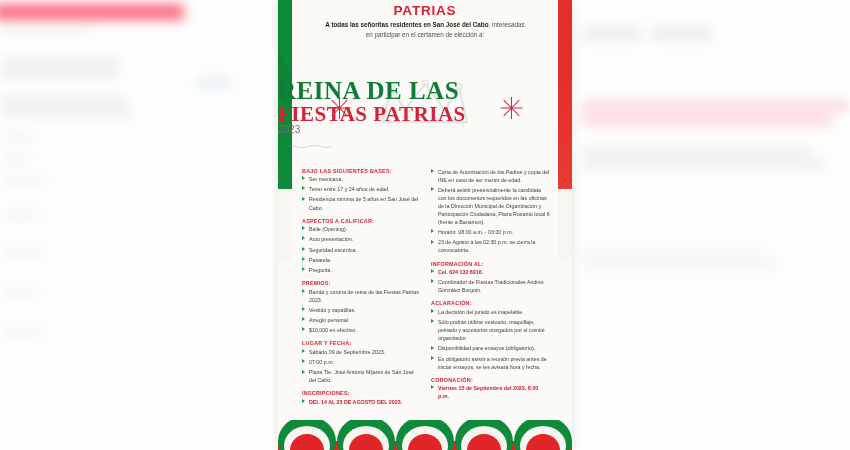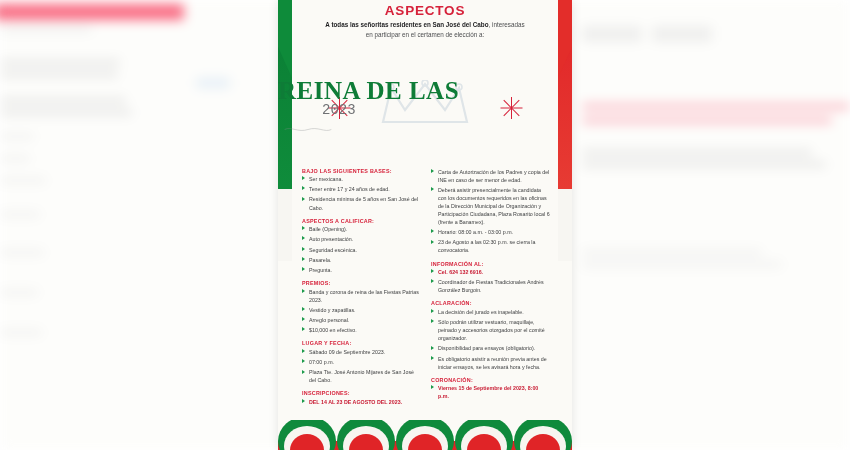--- a/index.html
+++ b/index.html
@@ -69,21 +69,21 @@
   
   .titleblk{position:relative;margin-top:4px;height:86px;}
   .crown{position:absolute;left:50%;top:2px;transform:translateX(-50%);opacity:.55;}
   .fw{position:absolute;top:17px;width:26px;height:26px;}
   .fw.l{left:48px;} .fw.r{right:48px;}
   .fw i{position:absolute;left:50%;top:50%;width:1px;height:11px;background:#d6213a;transform-origin:50% 0;}
   .t1{position:relative;font-family:"Liberation Serif",serif;font-size:25px;font-weight:700;
       color:#0e7c37;letter-spacing:.5px;line-height:1;margin-top:38px;}
   .t2{position:relative;font-family:"Liberation Serif",serif;font-size:21px;font-weight:700;
       color:#d6213a;letter-spacing:.5px;line-height:1.05;}
-  .t3{position:relative;font-family:Liberation Mono, monospace;font-size:14px;color:#6f7174;margin-top:-1px;padding-left:44px;}
+  .t3{position:relative;font-family:Liberation Sans, sans-serif;font-size:10px;color:#6f7174;margin-top:-1px;}
   .flourish{width:60px;height:5px;margin:0 auto;opacity:.5;}
 
   
   .cols{display:flex;gap:10px;padding:4px 22px 0 24px;}
   .col{width:50%;}
   .sechead{
     font-size:5.4px;font-weight:700;color:#d6213a;letter-spacing:.25px;
     margin:6px 0 1.5px 0;text-transform:uppercase;
   }
   .sechead:first-child{margin-top:0;}
@@ -134,21 +134,21 @@
   <div class="bg-band bg-lgrey" style="left:582px;top:250px;width:180px;height:5px;"></div>
   <div class="bg-band bg-lgrey" style="left:582px;top:262px;width:200px;height:5px;"></div>
 </div>
 
 <div id="poster">
 
   <div class="strip left"></div>
   <div class="strip right"></div>
 
 
-  <div class="convocan">ASPECTOS</div>
+  <div class="convocan">PATRIAS</div>
 
   <div class="lead">
     <b>A todas las señoritas residentes en San José del Cabo</b><span>, interesadas en participar en el certamen de elección a:</span>
   </div>
 
   <div class="titleblk">
     <svg class="crown" width="96" height="46" viewBox="0 0 96 46">
       <path d="M6 42 L14 8 L28 30 L48 4 L68 30 L82 8 L90 42 Z" fill="none" stroke="#c9d4dd" stroke-width="2.2"></path>
       <circle cx="14" cy="7" r="3" fill="none" stroke="#c9d4dd" stroke-width="1.6"></circle>
       <circle cx="48" cy="3" r="3" fill="none" stroke="#c9d4dd" stroke-width="1.6"></circle>
@@ -170,20 +170,21 @@
         <i style="transform:rotate(45deg)"></i>
       <i style="transform:rotate(90deg)"></i>
         <i style="transform:rotate(135deg)"></i>
       <i style="transform:rotate(180deg)"></i>
         <i style="transform:rotate(225deg)"></i>
       <i style="transform:rotate(270deg)"></i>
         <i style="transform:rotate(315deg)"></i>
     </div>
 
     <div class="t1">REINA DE LAS</div>
+    <div class="t2">FIESTAS PATRIAS</div>
     <div class="t3">2023</div>
     <svg class="flourish" viewBox="0 0 60 6">
       <path d="M2 3 C10 -1,18 7,30 3 C42 -1,50 7,58 3" fill="none" stroke="#8a8d90" stroke-width="0.8"></path>
     </svg>
   </div>
 
   <div class="cols">
     <div class="col" id="left-col">
         <div class="sechead">BAJO LAS SIGUIENTES BASES:</div>
         <ul>

